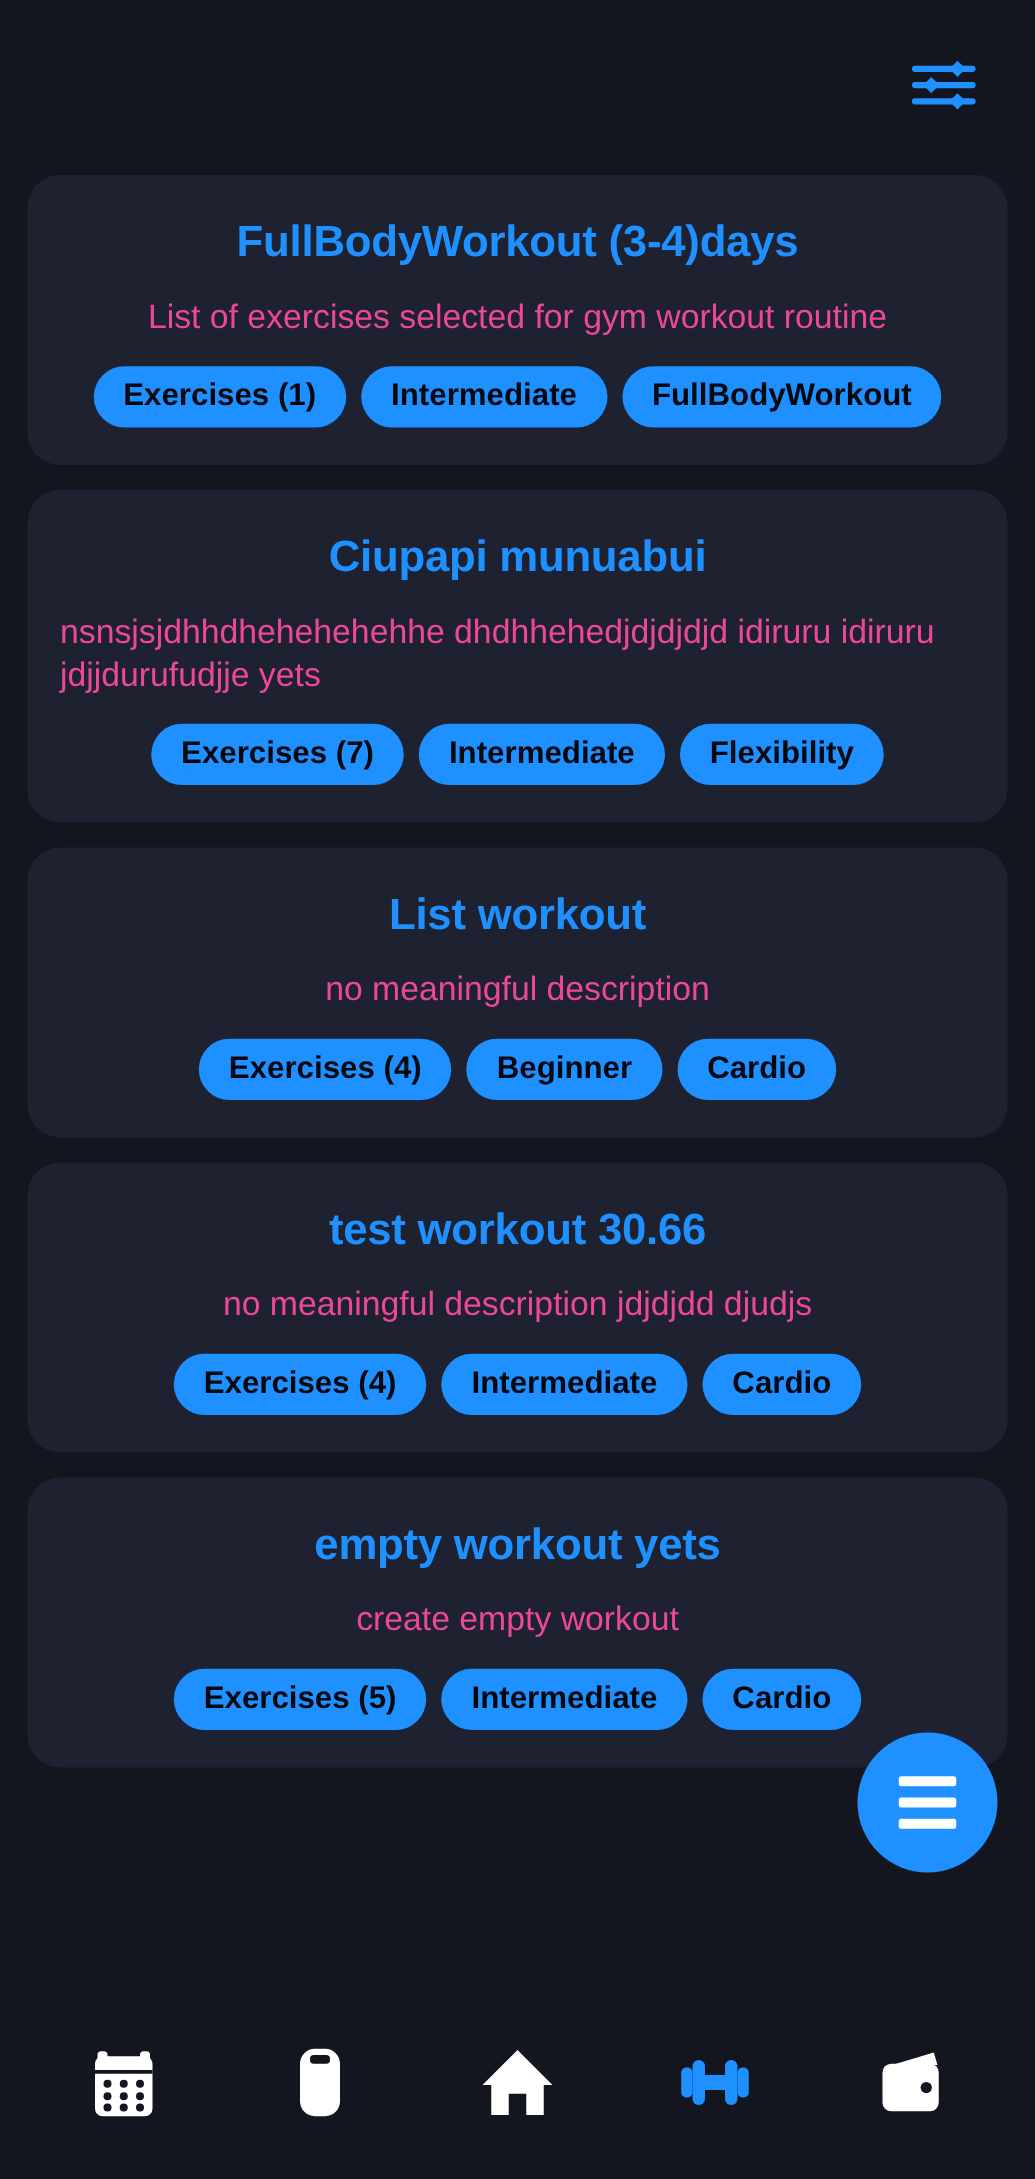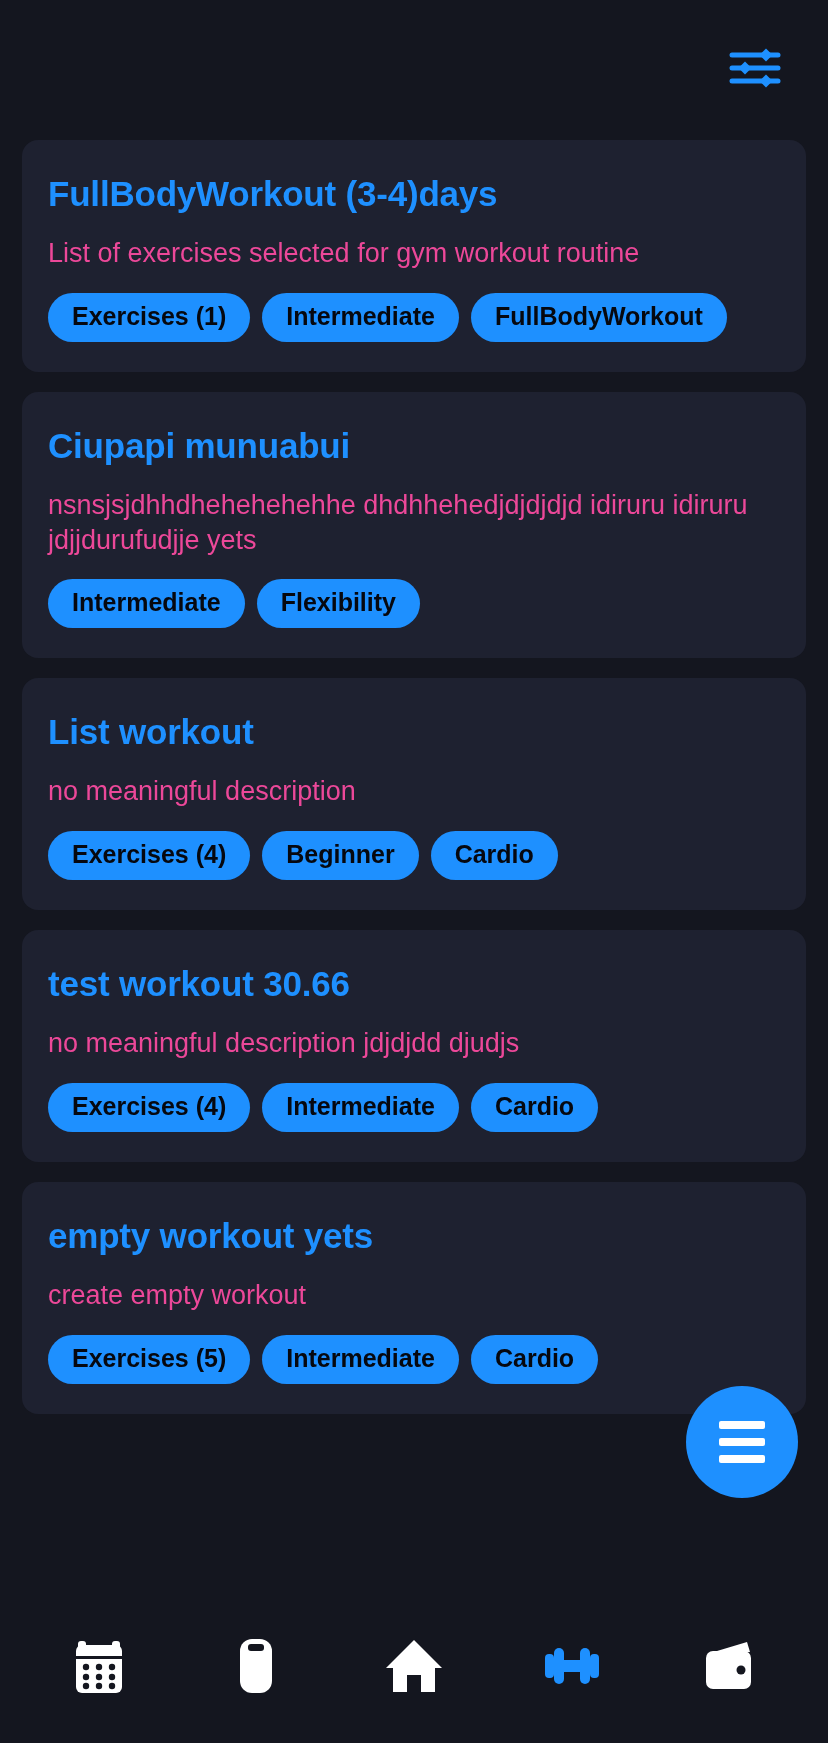--- a/index.html
+++ b/index.html
@@ -44,24 +44,25 @@
     flex: 1 1 auto;
     padding: 0 22px;
     display: flex;
     flex-direction: column;
     gap: 20px;
     overflow: hidden;
   }
 
   .card {
     background: #1e2130;
-    border-radius: 16px;
+    border-radius: 26px;
     padding: 34px 26px 30px 26px;
     display: flex;
     flex-direction: column;
+    align-items: center;
   }
 
   .card-title {
     color: #1e90ff;
     font-size: 35px;
     font-weight: bold;
     letter-spacing: -0.2px;
     line-height: 1.15;
     margin-bottom: 22px;
   }
@@ -171,20 +172,21 @@
         <div class="chip">Exercises (1)</div>
         <div class="chip">Intermediate</div>
         <div class="chip">FullBodyWorkout</div>
       </div>
     </div>
 
     <div class="card">
       <div class="card-title">Ciupapi munuabui</div>
       <div class="card-desc">nsnsjsjdhhdhehehehehhe dhdhhehedjdjdjdjd idiruru idiruru jdjjdurufudjje yets</div>
       <div class="chips">
+        <div class="chip">Exercises (7)</div>
         <div class="chip">Intermediate</div>
         <div class="chip">Flexibility</div>
       </div>
     </div>
 
     <div class="card">
       <div class="card-title">List workout</div>
       <div class="card-desc">no meaningful description</div>
       <div class="chips">
         <div class="chip">Exercises (4)</div>

